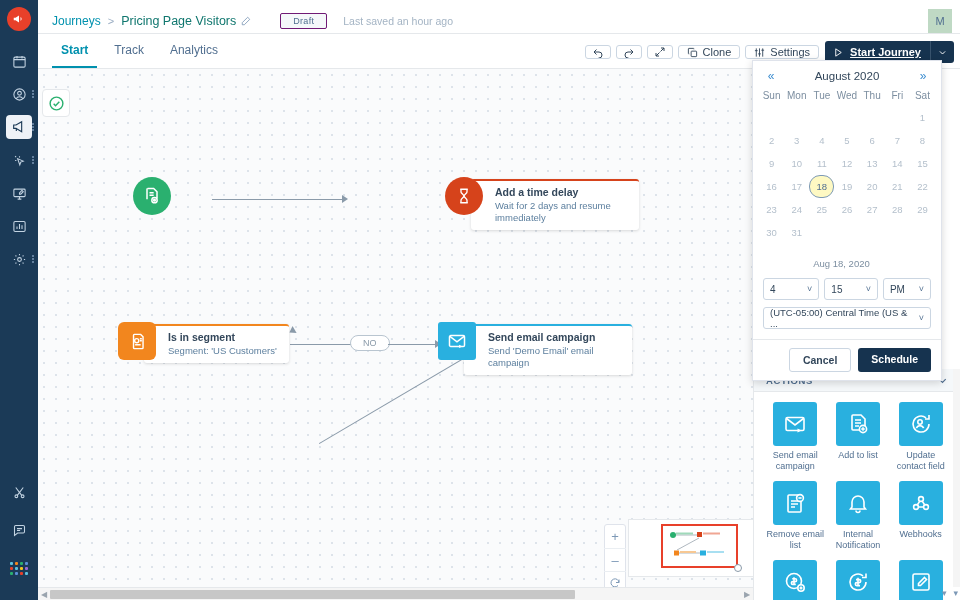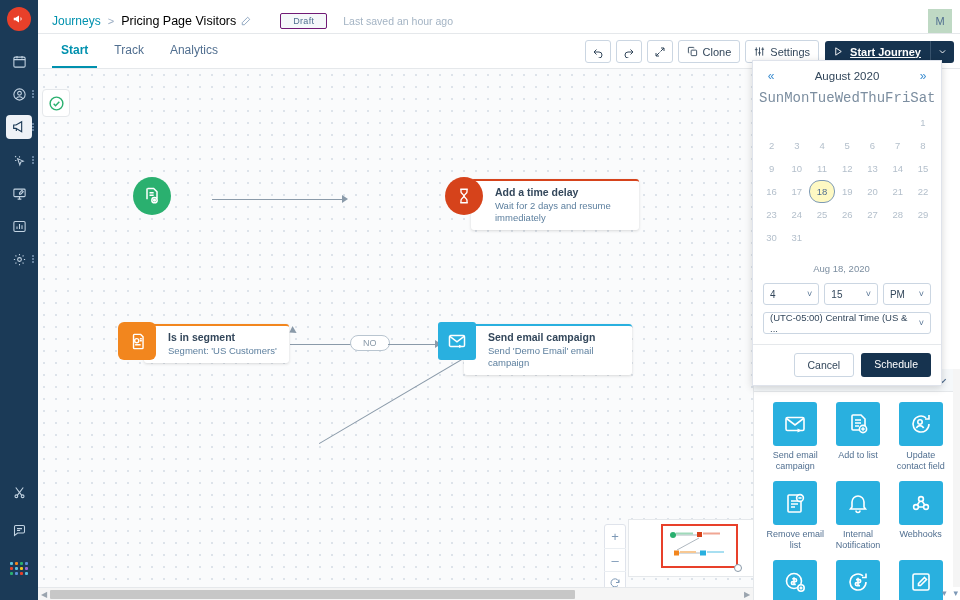--- a/index.html
+++ b/index.html
@@ -44,21 +44,21 @@
   .grid-dots span { width:3px; height:3px; border-radius:1px; }
 
   
   .topbar {
     position: absolute; left: 38px; top: 0; right: 0; height: 34px;
     background: #fff; border-bottom: 1px solid #e5e8eb;
     display: flex; align-items: center; padding: 8px 8px 0 14px;
   }
   .crumb-link { color: #0091ae; font-size: 12px; cursor: pointer; }
   .crumb-sep { color: #99acc2; font-size: 11px; margin: 0 7px; }
-  .crumb-title { font-size: 12.5px; color: #000000; }
+  .crumb-title { font-size: 12.5px; color: #0f766e; }
   .pencil { margin-left: 5px; color: #7c98b6; font-size: 10px; cursor:pointer; }
   .badge-draft {
     margin-left: 29px; font-size: 9px; color: #516f90; background: #f5f8fa;
     border: 1px solid #701a75; border-radius: 2px; padding: 2px 12px; letter-spacing: .3px;
   }
   .saved { margin-left: 16px; font-size: 10.5px; color: #a4b4c4; }
   .avatar {
     margin-left: auto; width: 24px; height: 24px; background: #bfd9c4;
     color: #516f90; font-size: 11px; display:flex; align-items:center; justify-content:center;
     cursor: pointer;
@@ -71,21 +71,21 @@
     display:flex; align-items:flex-end; padding-left:14px;
   }
   .tab {
     font-size: 12px; color:#516f90; padding: 0 9px 9px 9px; margin-right: 8px;
     cursor:pointer; border-bottom: 2px solid transparent;
   }
   .tab.active { color:#0091ae; border-bottom-color:#0091ae; font-weight:bold; }
 
   .toolbar { margin-left:auto; display:flex; align-items:center; padding-bottom:5px; padding-right:6px; }
   .tbtn {
-    height: 23px; min-width: 26px; border:1px solid #cbd6e2; background:#fff;
+    height: 14px; min-width: 26px; border:1px solid #cbd6e2; background:#fff;
     border-radius: 3px; margin-left: 5px; font-size: 11px; color:#33475b;
     display:flex; align-items:center; justify-content:center; gap:5px; padding:0 8px; cursor:pointer;
   }
   .tbtn.icononly { padding: 0; width: 26px; }
   .btn-start {
     height:22px; margin-left:6px; background:#16334f; color:#fff; border-radius:3px;
     display:flex; align-items:center; font-size:11px; font-weight:bold; cursor:pointer;
   }
   .btn-start .lbl { padding: 0 9px 0 8px; display:flex; align-items:center; gap:6px;text-decoration:underline;}
   .btn-start .car { border-left:1px solid #38536d; padding: 0 7px; height:100%; display:flex; align-items:center;}
@@ -181,40 +181,40 @@
 
   
   .datepop {
     position:absolute; left:752px; top:60px; width:190px; background:#fff;
     border:1px solid #dfe3eb; box-shadow:0 2px 8px rgba(0,0,0,.16); z-index:50;
   }
   .dp-head { display:flex; align-items:center; padding:8px 10px 4px 10px; }
   .dp-nav { color:#3e8ed0; font-size:12px; cursor:pointer; width:16px; text-align:center;}
   .dp-month { flex:1; text-align:center; font-size:11.5px; color:#33475b; }
   .dp-grid { display:grid; grid-template-columns:repeat(7,1fr); padding:0 6px; }
-  .dp-dow { text-align:center; font-size:14px; color:#7c8ea0; padding:3px 0 5px 0;font-family:Liberation Mono, monospace; }
+  .dp-dow { text-align:center; font-size:10px; color:#7c8ea0; padding:3px 0 5px 0; }
   .dp-day {
     text-align:center; font-size:9.5px; color:#b3bfcb; padding:5px 0; cursor:pointer;
     border:1px solid transparent; border-radius:2px;
   }
   .dp-day.sel { background:#fef9c3; border-color:#7d9ab5; color:#516f90;border-radius:11px; }
   .dp-day.empty { cursor:default; }
   .dp-datetext { text-align:center; font-size:9.5px; color:#7c8ea0; padding:14px 11px 9px 0; }
   .dp-selrow { display:flex; gap:5px; padding:0 10px 7px 10px; }
   .sel-box {
     border:1px solid #cbd6e2; border-radius:3px; height:22px; display:flex; align-items:center;
     font-size:10px; color:#33475b; padding:0 6px; background:#fff; cursor:pointer;
   }
   .sel-box .v { flex:1; }
   .sel-box .cv { color:#516f90; font-size:9px; margin-left:6px; }
   .sel-tz { margin:0 10px 10px 10px; }
   .dp-foot {
     border-top:1px solid #e5e8eb; padding:8px 10px; display:flex; justify-content:flex-end; gap:7px;
   }
-  .dp-btn { font-size:10.5px; border-radius:3px; padding:5px 13px; cursor:pointer; font-weight:normal; }
+  .dp-btn { font-size:10.5px; border-radius:3px; padding:5px 13px; cursor:pointer; font-weight:bold; }
   .dp-cancel { border:1px solid #cbd6e2; background:#fff; color:#33475b; }
   .dp-schedule { background:#16334f; color:#fff; }
 
   .behind-panel {
     position:absolute; right:0; top:69px; width:207px; height:300px; background:#fff;
     border-left:1px solid #e5e8eb; z-index:1;
   }
   svg { display:block; }
 </style>
 </head>

